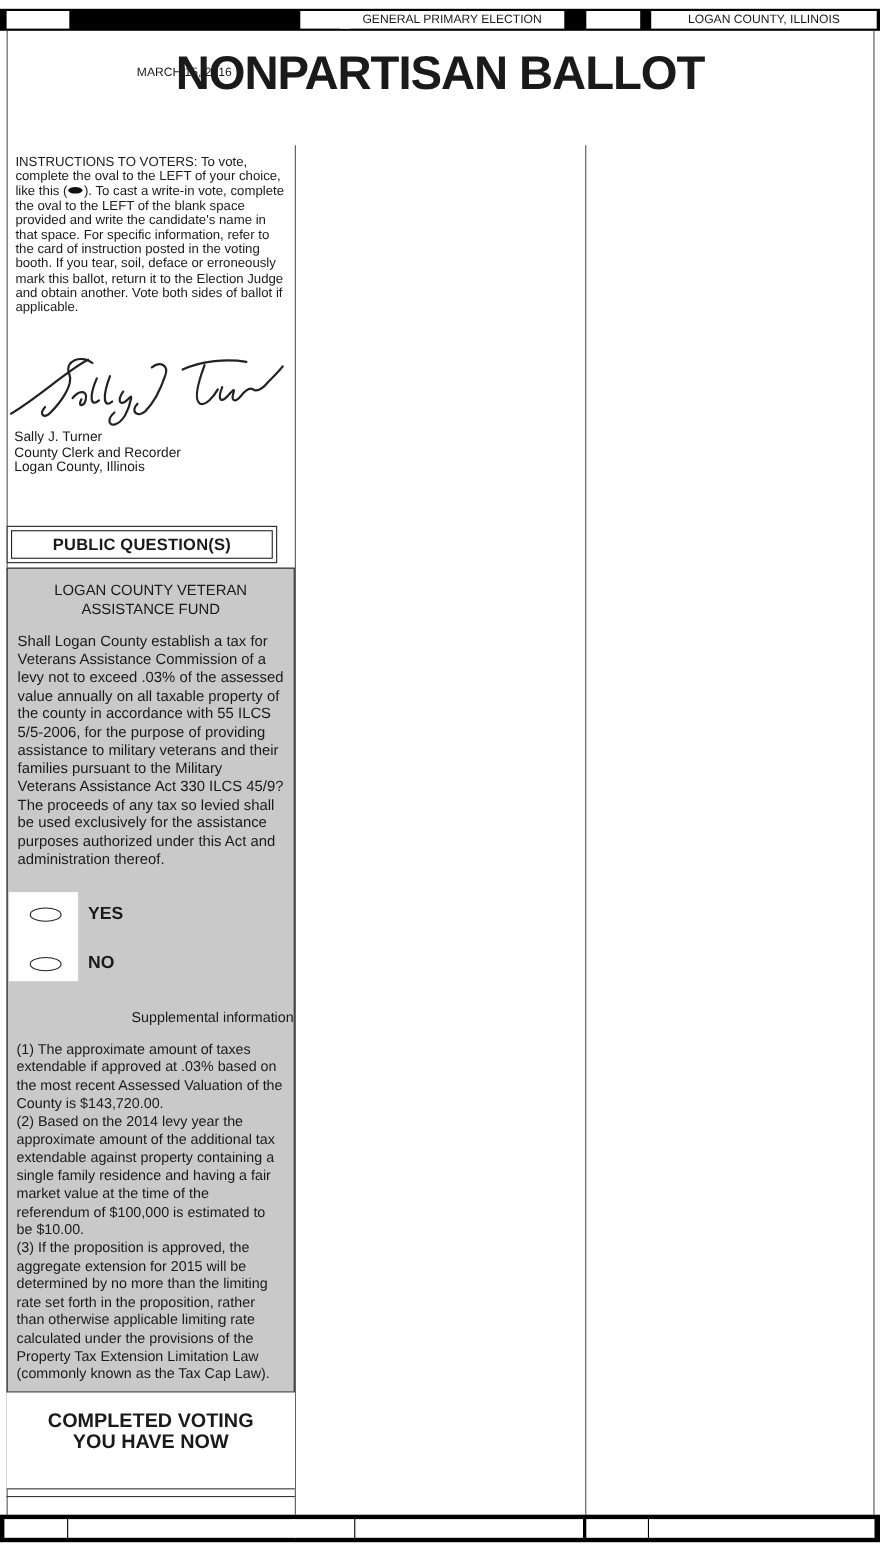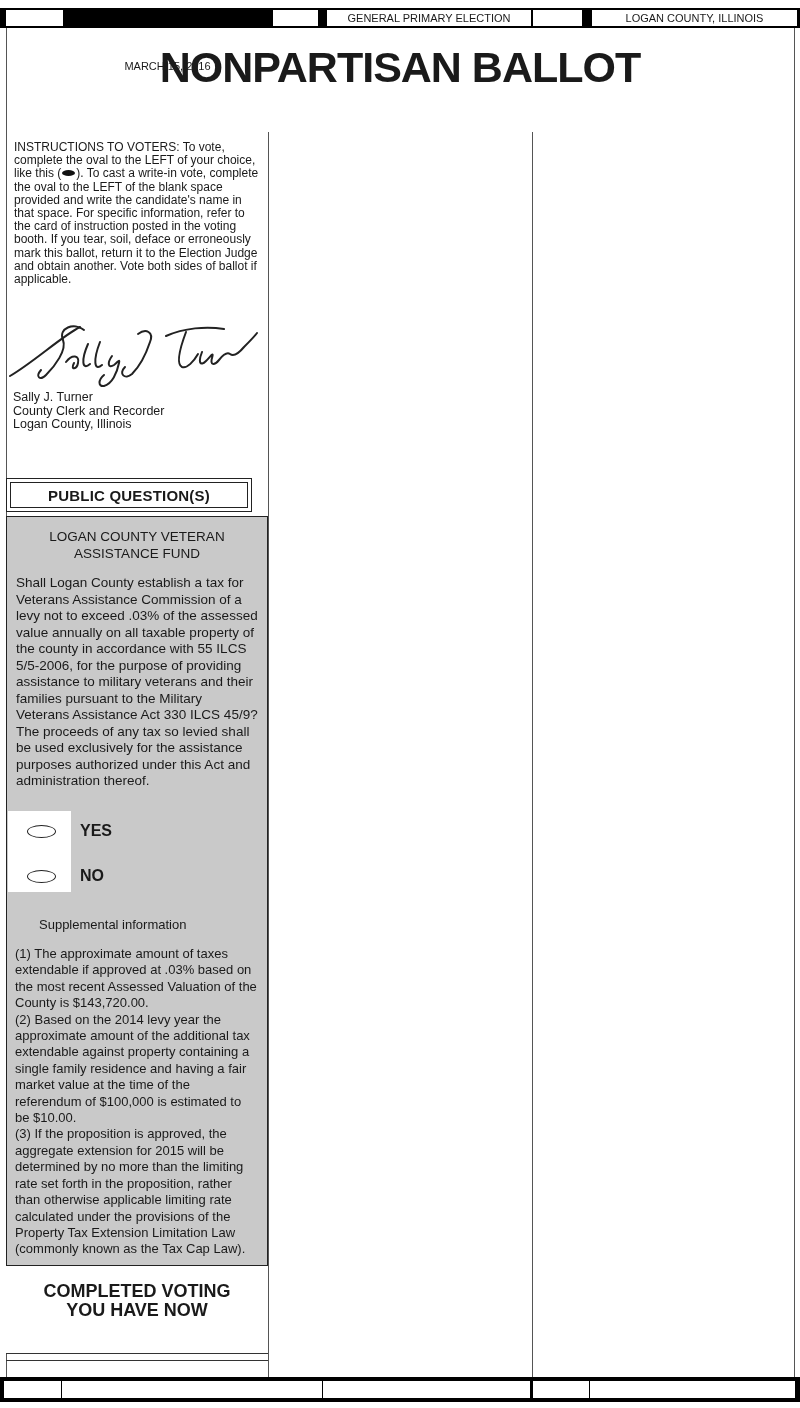--- a/index.html
+++ b/index.html
@@ -50,40 +50,40 @@
   .options{position:absolute;top:294px;left:1px;width:258px;height:81px;}
   .oval-col{position:absolute;left:0;top:0;width:63px;height:81px;background:#fff;}
   .vote-oval{position:absolute;width:27px;height:11px;background:#fff;
              border:1px solid #222;border-radius:50%;cursor:pointer;}
   .oval-yes{left:19px;top:14px;}
   .oval-no{left:19px;top:59px;}
   .opt-label{position:absolute;left:72px;font-weight:bold;font-size:16px;line-height:16px;}
   .label-yes{top:12px;}
   .label-no{top:57px;}
 
-  .supp-heading{position:absolute;top:400px;left:0;width:100%;text-align:left;font-size:13px;margin-left:32px;}
+  .supp-heading{position:absolute;top:400px;left:0;width:100%;text-align:right;font-size:13px;}
   .supp-text{position:absolute;top:429px;left:8px;width:244px;font-size:13px;line-height:16.4px;}
   .supp-text .supp-item{margin:0;}
 
   
   .completed{position:absolute;left:6px;top:1266px;width:262px;height:88px;background:#fff;
              border-bottom:1px solid #333;box-sizing:border-box;text-align:center;
              font-weight:bold;font-size:18px;line-height:19px;padding-top:16px;}
   .after-line{position:absolute;left:6px;top:1360px;width:262px;height:0;border-top:1px solid #333;}
 </style>
 </head>
 <body>
 
 <div class="ballot">
 
   <div class="bar bar-top">
     <div class="cell" style="left:6px;width:57px;"></div>
     <div class="cell" style="left:65px;width:205px;margin-top:48px;">MARCH 15, 2016</div>
     <div class="cell" style="left:273px;width:45px;"></div>
-    <div class="cell" style="left:327px;width:204px;">GENERAL PRIMARY ELECTION</div>
+    <div class="cell" style="left:309px;width:204px;">GENERAL PRIMARY ELECTION</div>
     <div class="cell" style="left:533px;width:49px;"></div>
     <div class="cell" style="left:592px;width:205px;">LOGAN COUNTY, ILLINOIS</div>
   </div>
 
   <div class="frame-line" style="left:6px;"></div>
   <div class="frame-line" style="left:794px;"></div>
   <div class="divider" style="left:268px;"></div>
   <div class="divider" style="left:532px;"></div>
 
   <div class="title">NONPARTISAN BALLOT</div>

